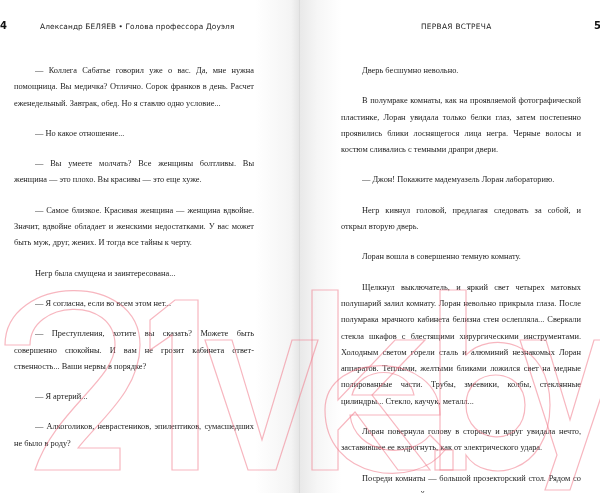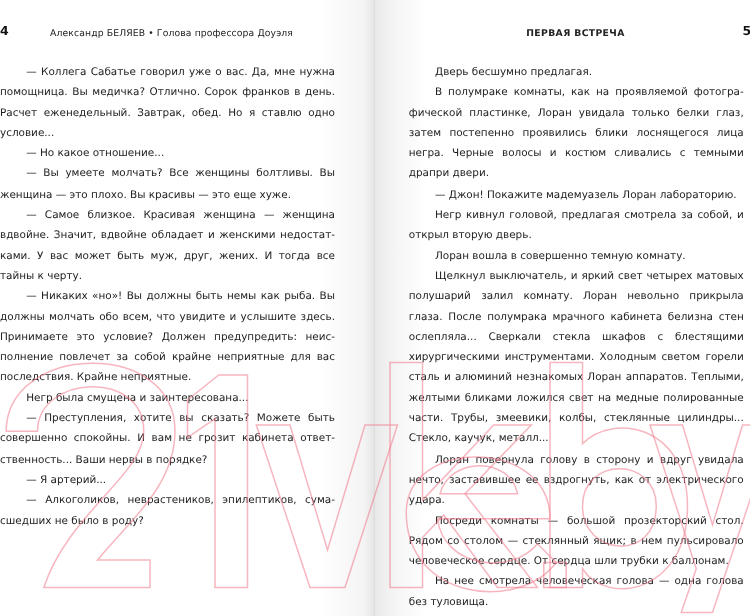--- a/index.html
+++ b/index.html
@@ -12,59 +12,59 @@
   }
   .spread { position: absolute; inset: 0; display: flex; }
   .page { position: relative; height: 493px; box-sizing: border-box; }
   .page-left { width: 300px; background: linear-gradient(to right, #ffffff 0%, #ffffff 85%, #f4f4f4 97%, #e4e4e4 100%); }
   .page-right { width: 300px; background: linear-gradient(to right, #e9e9e9 0%, #f6f6f6 6%, #ffffff 14%, #ffffff 100%); }
   .gutter-line { position: absolute; left: 299px; top: 0; width: 1px; height: 493px; background: #dcdcdc; }
 
   .running-head { position: absolute; top: 22px; font-size: 7.4px; letter-spacing: 0.1px; color: #222; white-space: nowrap; text-align: center; }
   .page-left .page-num { position: absolute; left: 0px; top: 20px; font-size: 10px; font-weight: bold; color: #111; }
   .page-left .running-head { left: 40px; }
-  .page-right .running-head { left: 121px; letter-spacing: 0.3px; font-weight: bold; }
+  .page-right .running-head { left: 121px; letter-spacing: 0.3px; }
   .page-right .page-num { position: absolute; left: 294px; top: 20px; font-size: 10px; font-weight: bold; color: #111; }
 
   .text { position: absolute; top: 49px; font-size: 8.35px; line-height: 16.3px; text-align: justify; hyphens: manual; }
   .page-left .text { left: 0px; width: 268px; }
   .page-right .text { left: 27px; width: 268px; }
-  .text p { margin: 0; text-indent: 21px; text-align: justify; text-align-last: left; }
+  .text p { margin: 14px; text-indent: 21px; text-align: justify; text-align-last: left; font-family: Liberation Serif, serif; }
 
   .watermark { position: absolute; pointer-events: none; }
 </style>
 </head>
 <body>
 
 <div class="spread">
   <div class="page page-left">
     <span class="page-num">4</span>
     <span class="running-head">Александр БЕЛЯЕВ  •  Голова профессора Доуэля</span>
     <div class="text">
       <p>— Коллега Сабатье говорил уже о вас. Да, мне нужна помощница. Вы медичка? Отлично. Сорок франков в день. Расчет еженедельный. Завтрак, обед. Но я ставлю одно условие...</p>
       <p>— Но какое отношение...</p>
       <p>— Вы умеете молчать? Все женщины болтливы. Вы женщина — это плохо. Вы красивы — это еще хуже.</p>
       <p>— Самое близкое. Красивая женщина — женщина вдвойне. Значит, вдвойне обладает и женскими недостат­ками. У вас может быть муж, друг, жених. И тогда все тайны к черту.</p>
-      <p>— Никаких «но»! Вы должны быть немы как рыба. Вы должны молчать обо всем, что увидите и услышите здесь. Принимаете это условие? Должен предупредить: неис­полнение повлечет за собой крайне неприятные для вас последствия. Крайне неприятные.</p>
       <p>Негр была смущена и заинтересована...</p>
+      <p>— Я согласна, если во всем этом нет...</p>
       <p>— Преступления, хотите вы сказать? Можете быть совершенно спокойны. И вам не грозит кабинета ответ­ственность... Ваши нервы в порядке?</p>
       <p>— Я артерий...</p>
       <p>— Алкоголиков, неврастеников, эпилептиков, сума­сшедших не было в роду?</p>
 
     </div>
   </div>
 
   <div class="page page-right">
     <span class="running-head">ПЕРВАЯ ВСТРЕЧА</span>
     <span class="page-num">5</span>
     <div class="text">
-      <p>Дверь бесшумно предлагая.</p>
+      <p>Дверь бесшумно невольно.</p>
       <p>В полумраке комнаты, как на проявляемой фотогра­фической пластинке, Лоран увидала только белки глаз, затем постепенно проявились блики лоснящегося лица негра. Черные волосы и костюм сливались с темными драпри двери.</p>
       <p>— Джон! Покажите мадемуазель Лоран лабораторию.</p>
-      <p>Негр кивнул головой, предлагая смотрела за собой, и открыл вторую дверь.</p>
+      <p>Негр кивнул головой, предлагая следовать за собой, и открыл вторую дверь.</p>
       <p>Лоран вошла в совершенно темную комнату.</p>
       <p>Щелкнул выключатель, и яркий свет четырех мато­вых полушарий залил комнату. Лоран невольно прикрыла глаза. После полумрака мрачного кабинета белизна стен ослепляла... Сверкали стекла шкафов с блестя­щими хирургическими инструментами. Холодным све­том горели сталь и алюминий незнакомых Лоран аппара­тов. Теплыми, желтыми бликами ложился свет на медные полированные части. Трубы, змеевики, колбы, стеклянные цилиндры... Стекло, каучук, металл...</p>
       <p>Лоран повернула голову в сторону и вдруг увидала нечто, заставившее ее вздрогнуть, как от электрического удара.</p>
       <p>Посреди комнаты — большой прозекторский стол. Рядом со столом — стеклянный ящик; в нем пульсиро­вало человеческое сердце. От сердца шли трубки к бал­лонам.</p>
       <p>На нее смотрела человеческая голова — одна голова без туловища.</p>
       <p>Она была прикреплена к квадратной стеклянной доске. Доску поддерживали четыре высокие блестя­щие металлические ножки. От перерезанных артерий и вен, через отверстия в стекле, шли, соединившись</p>
     </div>
   </div>
 </div>
 <div class="gutter-line"></div>

